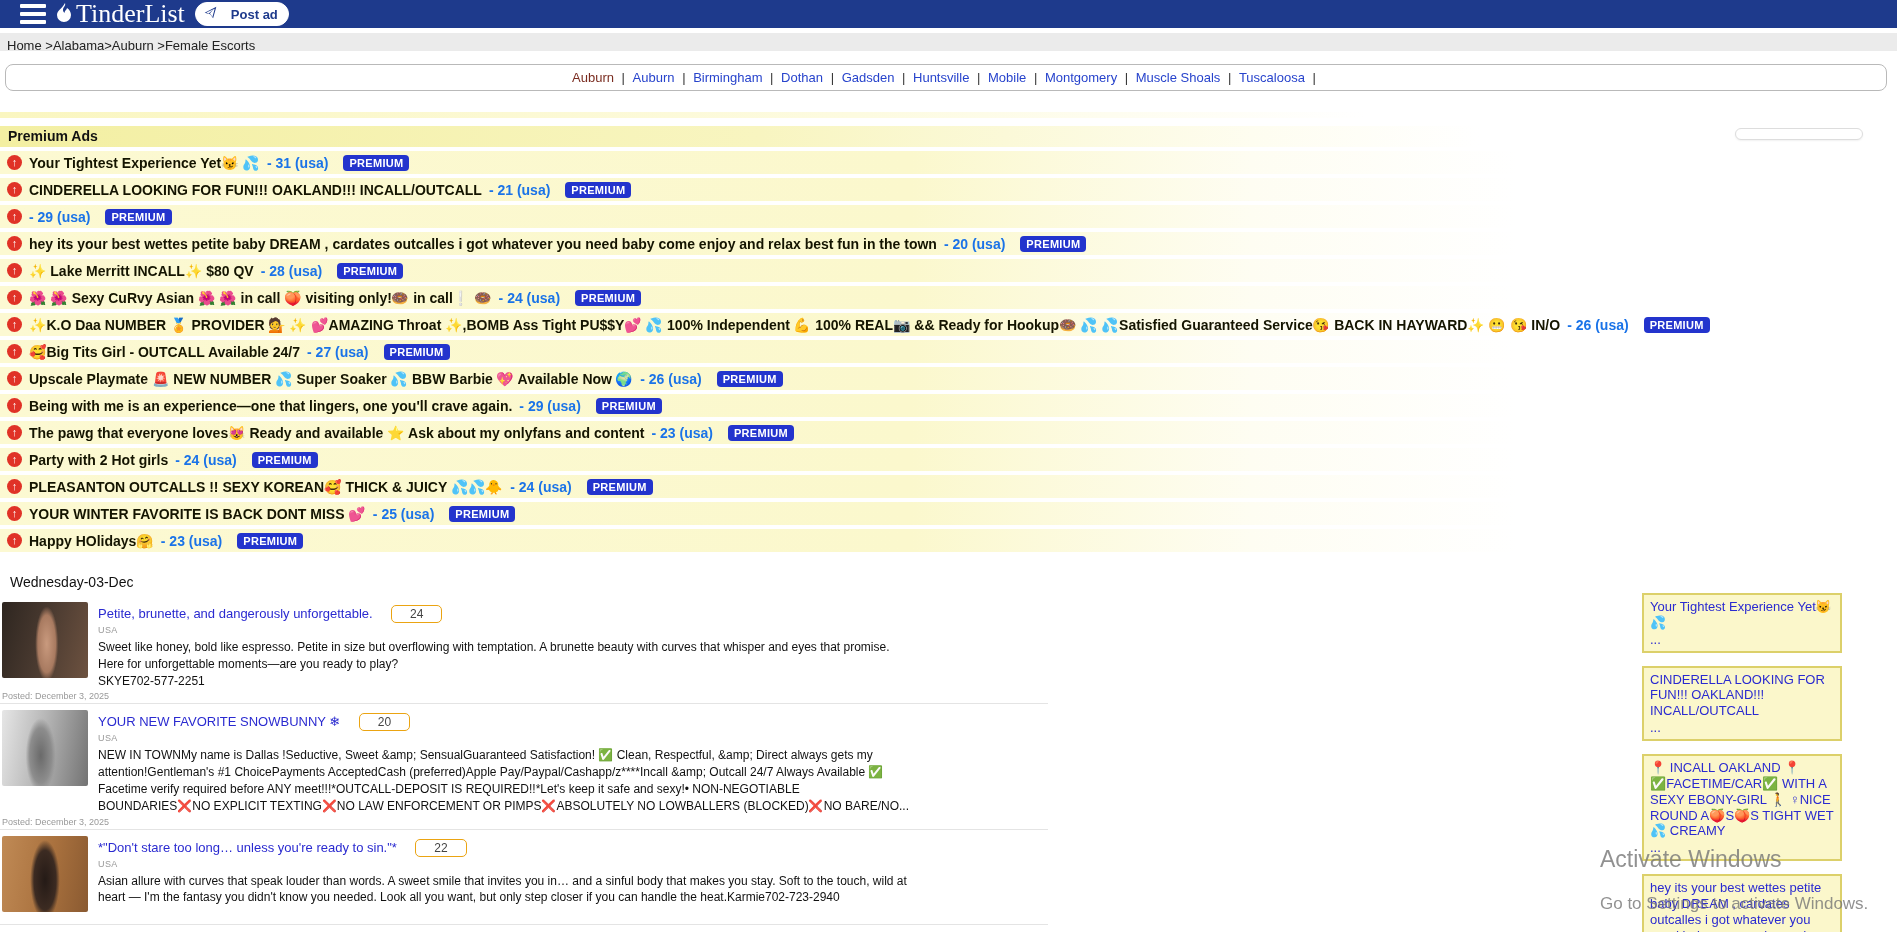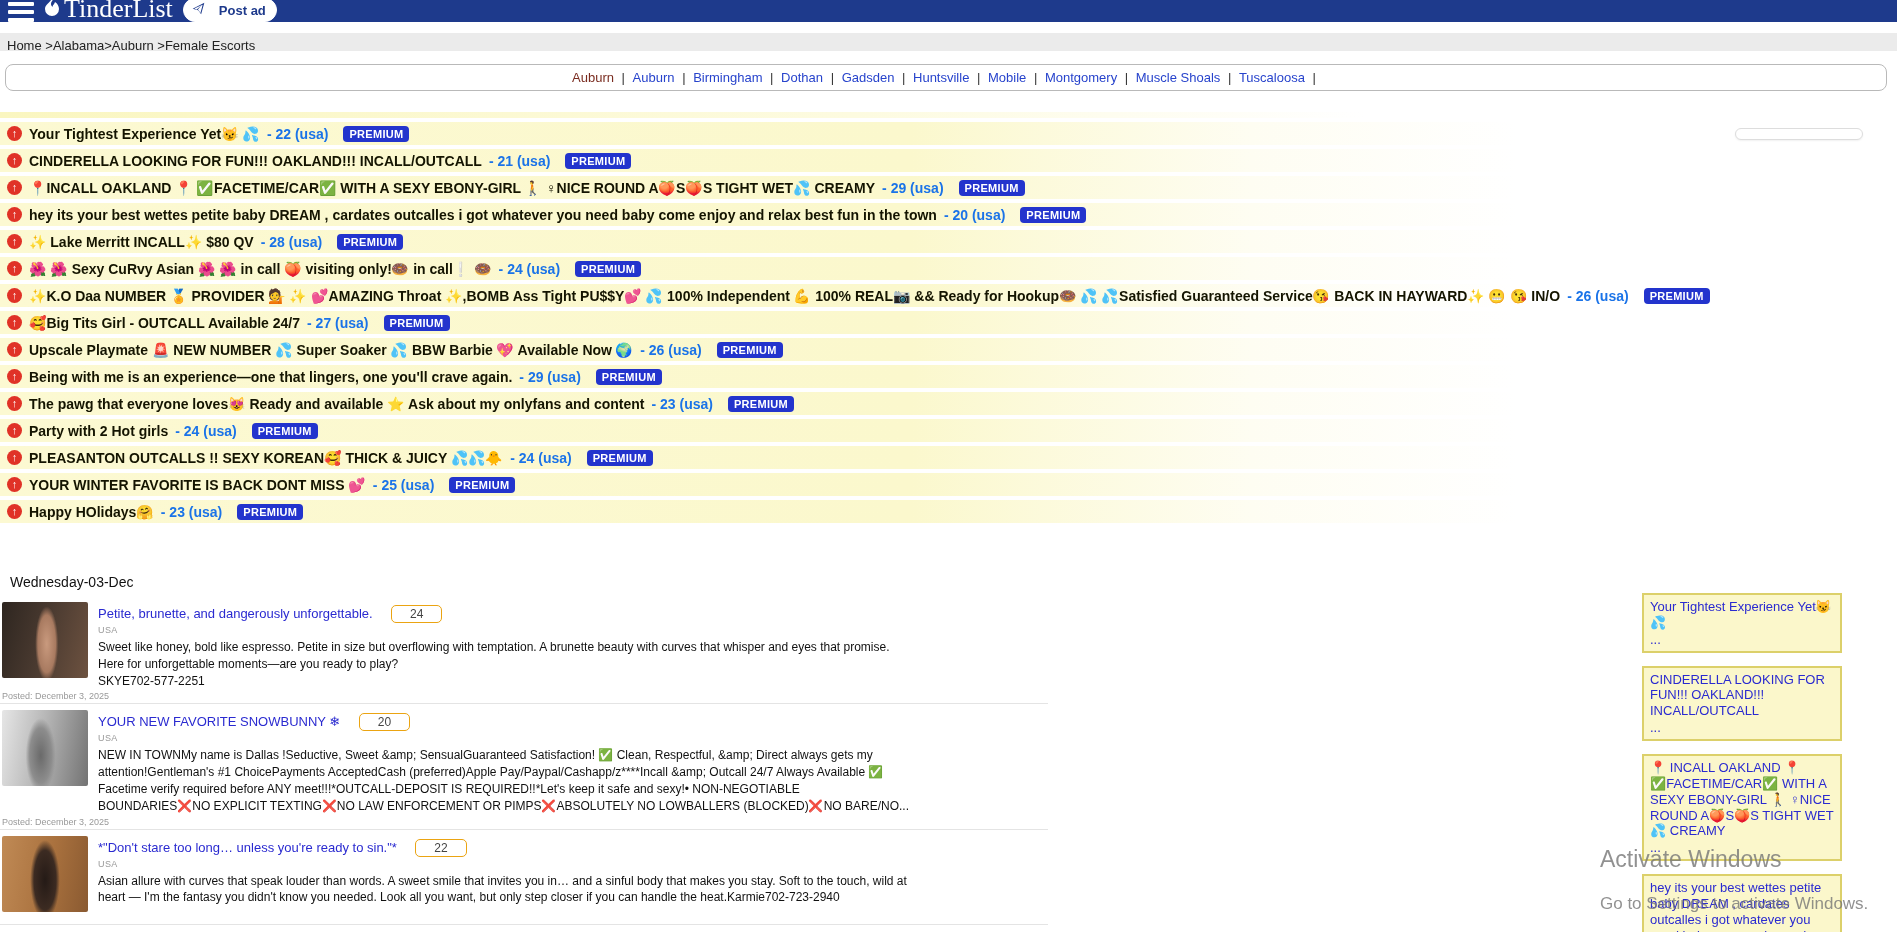--- a/index.html
+++ b/index.html
@@ -5,22 +5,22 @@
   :root{
     --header_bg:#1e3a8c; --badge_bg:#2334cd; --link_blue:#2a2ad0;
     --age_blue:#1a73e8; --row_yellow:#fcf9d2; --box_yellow:#fbf7cb;
     --box_border:#dcd06a; --crumb_bg:#ebebeb;
   }
   *{box-sizing:border-box;margin:0;padding:0}
   html,body{width:1897px;height:932px;overflow:hidden;background:#fff;
     font-family:"Liberation Sans",sans-serif;position:relative}
 
   
-  .header{position:absolute;left:0;top:0;width:100%;height:22px;background:var(--header_bg);
-    display:flex;align-items:flex-end;gap:10px;padding-left:8px}
+  .header{position:absolute;left:0;top:0;width:100%;height:28px;background:var(--header_bg);
+    display:flex;align-items:center;gap:10px;padding-left:20px}
   .burger{display:flex;flex-direction:column;gap:4px;width:26px;cursor:pointer}
   .burger i{display:block;height:4px;background:#fff;border-radius:1px}
   .logo{display:flex;align-items:center;gap:2px;color:#fff;
     font-family:"Liberation Serif",serif;font-size:26px;font-weight:400;line-height:1}
   .logo svg{margin-top:2px}
   .postad{display:inline-flex;align-items:center;gap:14px;background:#fff;color:var(--header_bg);
     font-size:13px;font-weight:bold;border:1px solid #fff;border-radius:12px;
     padding:3px 10px 3px 8px;cursor:pointer}
 
   
@@ -110,36 +110,36 @@
     <span>Post ad</span>
   </button>
 </div>
 
 <div class="crumbbar">Home &gt;Alabama&gt;Auburn &gt;Female Escorts</div>
 
 <div class="citybox" id="citybox"><span class="cur">Auburn</span><span class="sep"> | </span><a>Auburn</a><span class="sep"> | </span><a>Birmingham</a><span class="sep"> | </span><a>Dothan</a><span class="sep"> | </span><a>Gadsden</a><span class="sep"> | </span><a>Huntsville</a><span class="sep"> | </span><a>Mobile</a><span class="sep"> | </span><a>Montgomery</a><span class="sep"> | </span><a>Muscle Shoals</a><span class="sep"> | </span><a>Tuscaloosa</a><span class="sep"> |</span></div>
 
 <div class="premium">
   <div class="psliver"></div>
+  <div class="phead">Premium Ads</div>
   <div id="premium-rows">
       <div class="prow">
     <span class="up-icon">↑</span>
     <span class="ptitle">Your Tightest Experience Yet😼 💦</span>
-    <span class="page">- 22 (usa)</span>
+    <span class="page">- 31 (usa)</span>
     <span class="pbadge">PREMIUM</span>
   </div>
       <div class="prow">
     <span class="up-icon">↑</span>
     <span class="ptitle">CINDERELLA LOOKING FOR FUN!!! OAKLAND!!! INCALL/OUTCALL</span>
     <span class="page">- 21 (usa)</span>
     <span class="pbadge">PREMIUM</span>
   </div>
       <div class="prow">
     <span class="up-icon">↑</span>
-    <span class="ptitle">📍INCALL OAKLAND 📍 ✅FACETIME/CAR✅ WITH A SEXY EBONY-GIRL 🚶 ♀NICE ROUND A🍑S🍑S TIGHT WET💦 CREAMY</span>
     <span class="page">- 29 (usa)</span>
     <span class="pbadge">PREMIUM</span>
   </div>
       <div class="prow">
     <span class="up-icon">↑</span>
     <span class="ptitle">hey its your best wettes petite baby DREAM , cardates outcalles i got whatever you need baby come enjoy and relax best fun in the town</span>
     <span class="page">- 20 (usa)</span>
     <span class="pbadge">PREMIUM</span>
   </div>
       <div class="prow">

